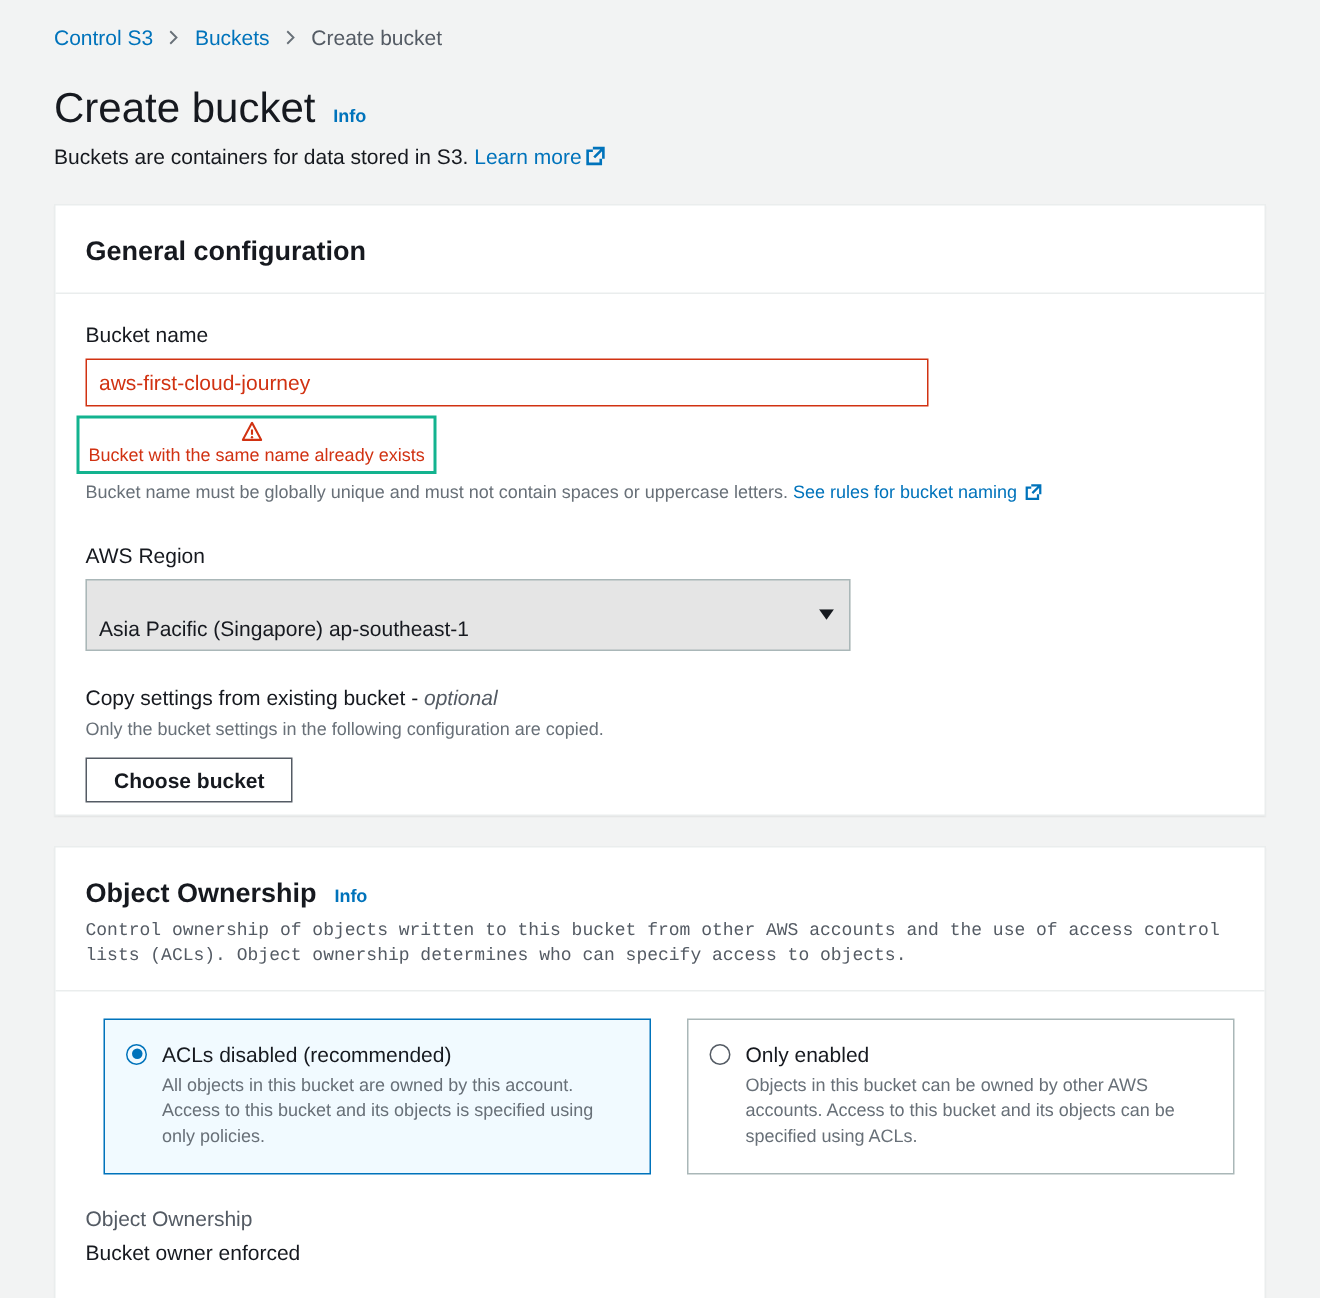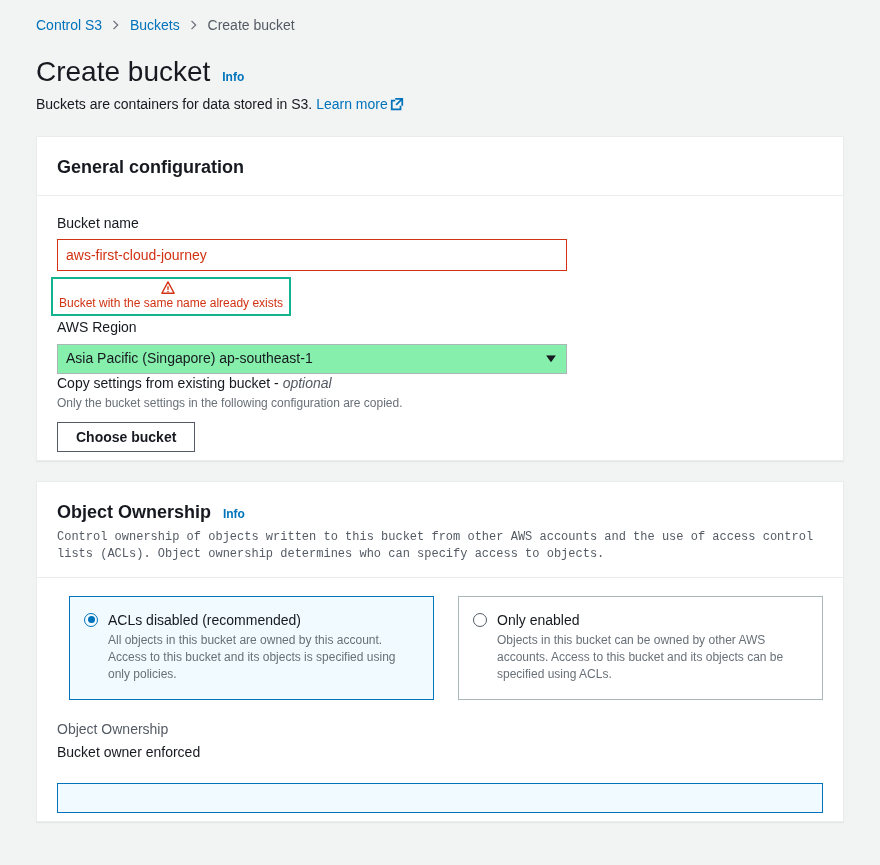--- a/index.html
+++ b/index.html
@@ -26,38 +26,38 @@
     border: 1px solid #eaeded;
     box-shadow: 0 1px 1px rgba(0,0,0,0.05);
     margin-top: 20px;
   }
   .panel-header { padding: 18px 20px 14px 20px; border-bottom: 1px solid #eaeded; }
   .panel-header h2 { font-size: 18px; font-weight: 700; display:inline-block; }
   .panel-header .desc { font-size: 12px; color: #545b64; margin-top: 4px; font-family: Liberation Mono, monospace; }
   .panel-body { padding: 18px 20px 8px 20px; }
   .field-label { font-size: 14px; margin-bottom: 6px; color: #16191f; }
   .text-input {
-    width: 510px; height: 32px; font-size: 14px;
+    width: 562px; height: 32px; font-size: 14px;
     padding: 4px 8px; border: 1px solid #d13212; color: #d13212;
     outline: none; background:#fff;
   }
   .error-row {
     display: inline-flex; align-items: center; font-size: 12px; color: #d13212;
     border: 2px solid #13b38f; padding: 2px 6px; margin: 6px 0 2px -6px; flex-direction: column;
   }
   .error-icon { margin-right: 6px; display:inline-flex; }
   .hint-row { font-size: 12px; color: #687078; margin-top: 2px; }
   .region-select {
-    width: 510px; height: 30px; font-size: 14px;
+    width: 510px; height: 48px; font-size: 14px;
     border: 1px solid #aab7b8; padding: 4px 30px 4px 8px;
-    background: #86efac; position: relative; display:flex; align-items:flex-start;
+    background: #e5e5e5; position: relative; display:flex; align-items:flex-end;
     cursor: pointer;
   }
   .region-select .caret { position:absolute; right:10px; top:50%; transform:translateY(-50%); }
-  .section-gap { }
+  .section-gap { margin-top: 22px; }
   .copy-heading { font-size: 14px; }
   .copy-heading .optional { font-style: italic; color: #545b64; }
   .copy-hint { font-size: 12px; color: #687078; margin-top: 2px; }
   .btn {
     display:inline-block; border:1px solid #545b64; background:#fff;
     padding: 6px 18px; font-size: 14px; font-weight:700; color:#16191f;
     cursor:pointer;
   }
   .radio-grid { display:flex; gap: 24px; margin-top: 0; }
   .radio-card {
@@ -126,20 +126,26 @@
           <span class="error-icon">
             <svg width="14" height="14" viewBox="0 0 16 16">
                 <path d="M8 1L1 14h14L8 1z" fill="none" stroke="#d13212" stroke-width="1.6" stroke-linejoin="round"></path>
                 <line x1="8" y1="6" x2="8" y2="10" stroke="#d13212" stroke-width="1.6"></line>
                 <circle cx="8" cy="12" r="0.9" fill="#d13212"></circle>
               </svg>
           </span>
           <span>Bucket with the same name already exists</span>
         </span>
       </div>
+      <div class="hint-row">
+        <span>Bucket name must be globally unique and must not contain spaces or uppercase letters. </span><a class="link"><span>See rules for bucket naming</span> <span class="ext-icon"><svg width="12" height="12" viewBox="0 0 16 16">
+                <path d="M6 2h8v8M14 2L7 9" stroke="#0073bb" stroke-width="2" fill="none"></path>
+                <path d="M12 10v4H2V4h4" stroke="#0073bb" stroke-width="2" fill="none"></path>
+              </svg></span></a>
+      </div>
 
       <div class="section-gap">
         <div class="field-label">AWS Region</div>
         <div class="region-select">
           <span>Asia Pacific (Singapore) ap-southeast-1</span>
           <span class="caret">
             <svg width="10" height="8" viewBox="0 0 10 8">
                 <path d="M0 0h10L5 7z" fill="#16191f"></path>
               </svg>
           </span>

